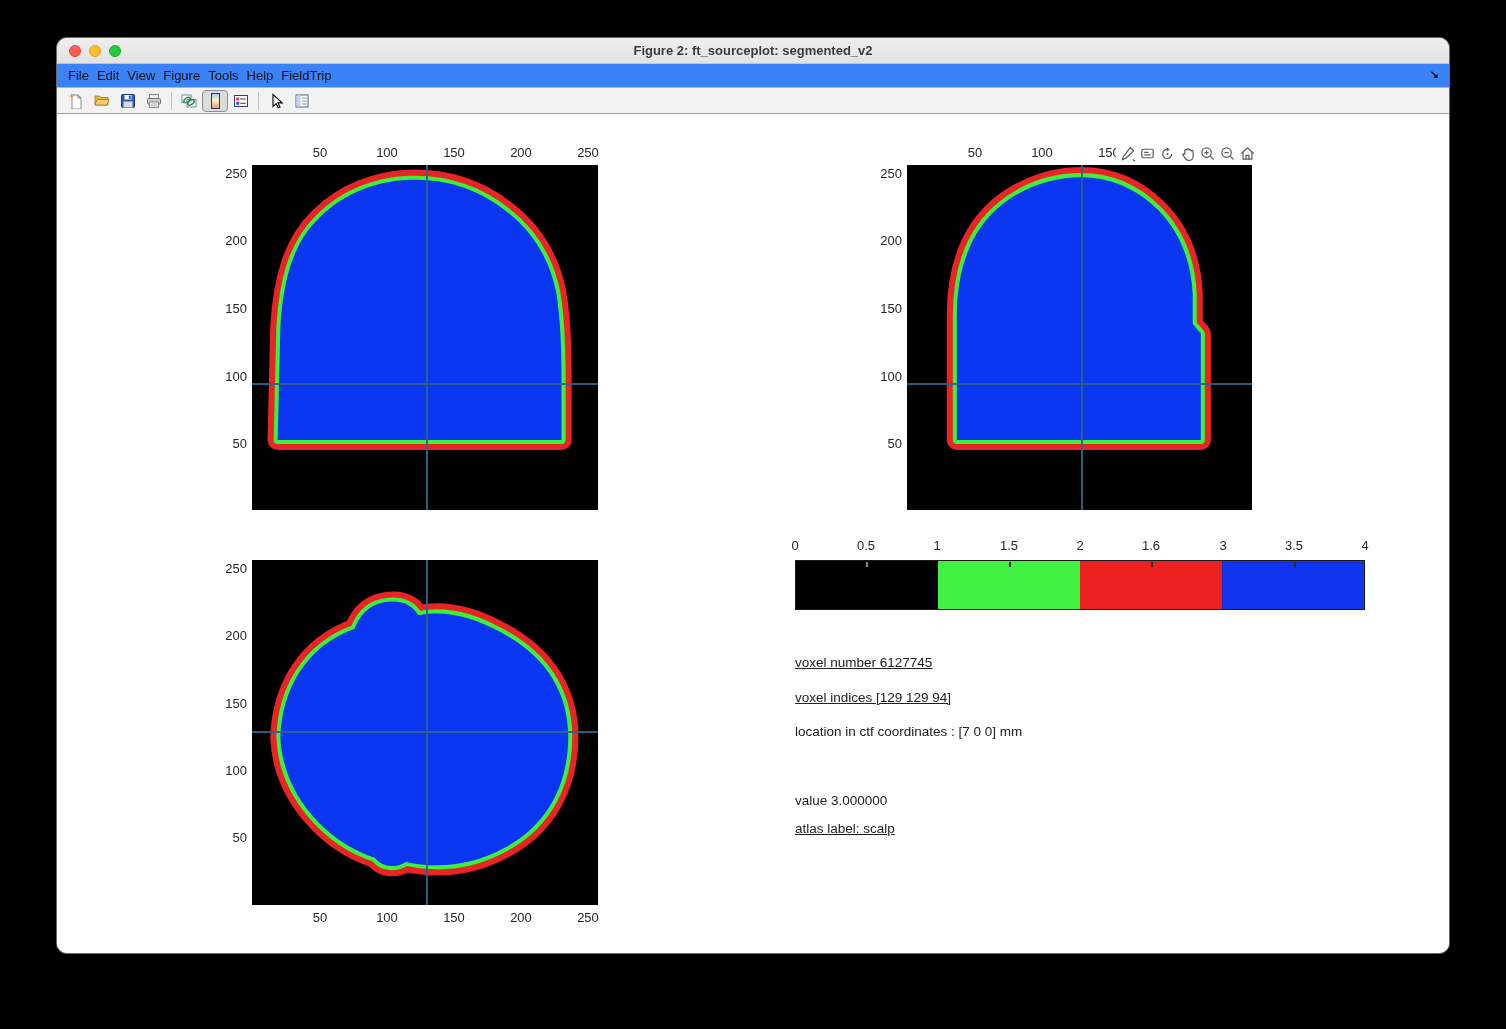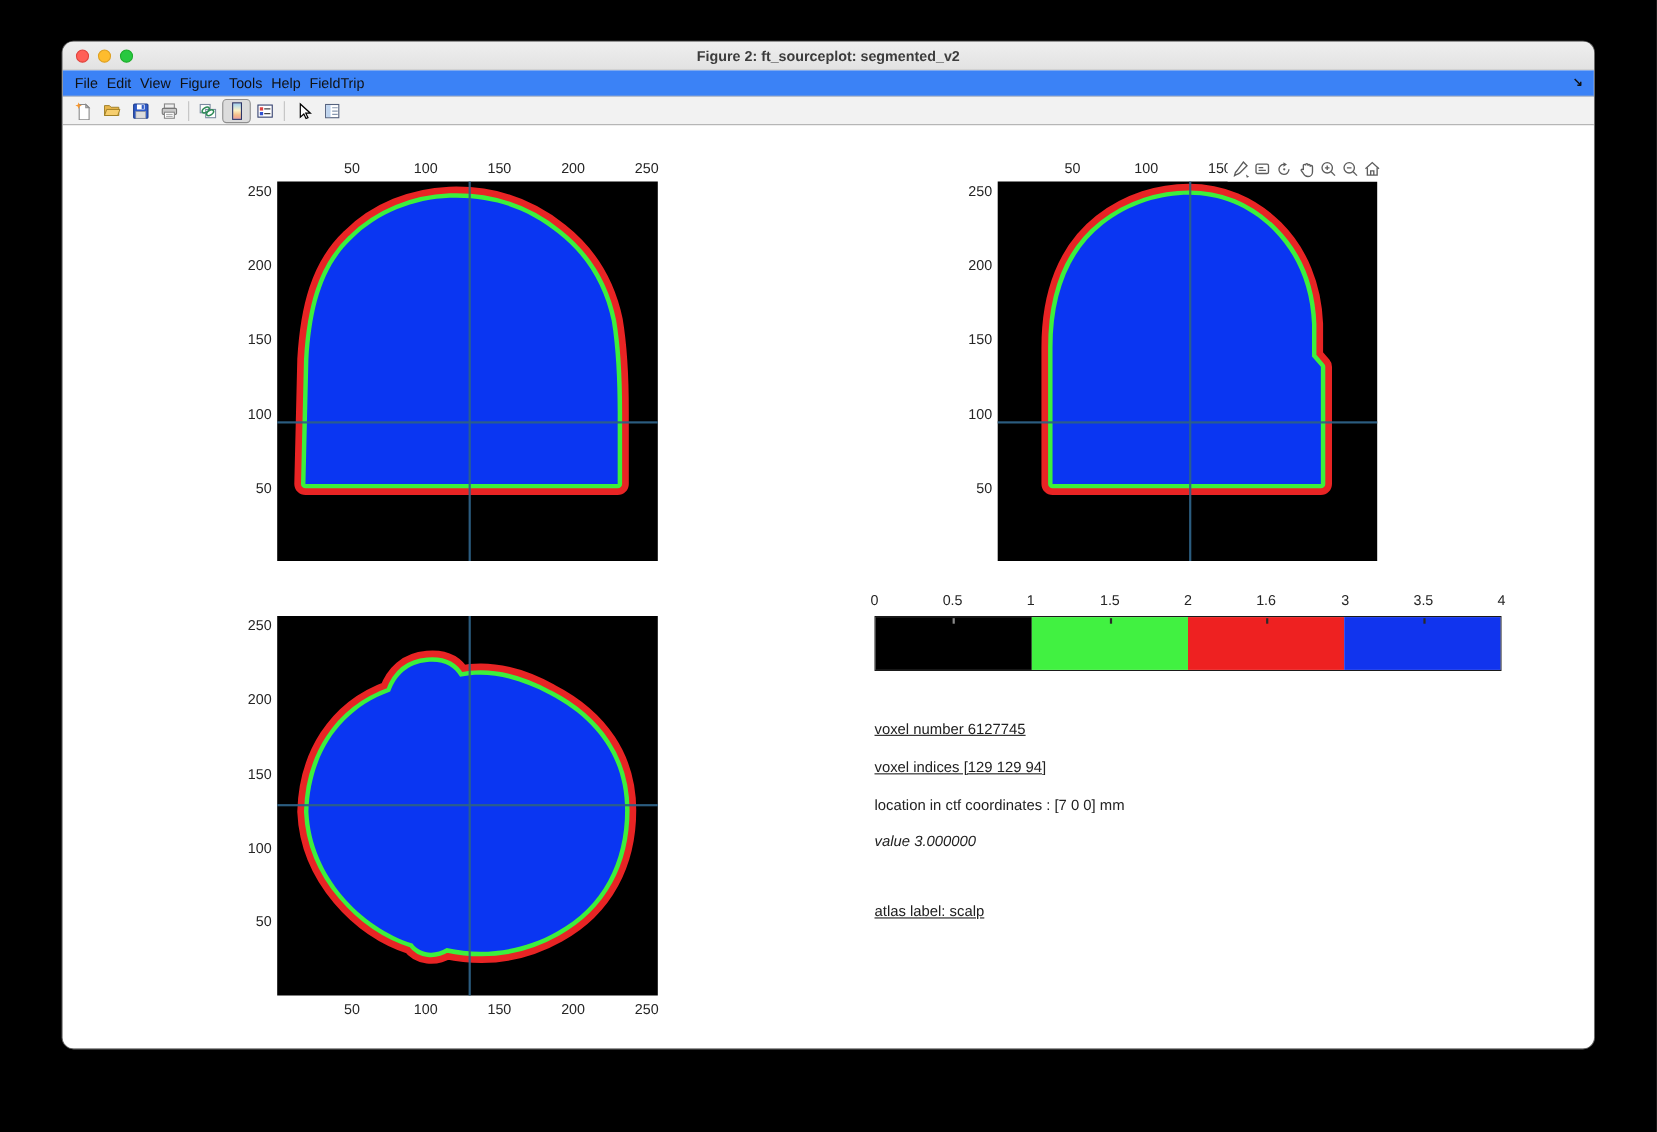--- a/index.html
+++ b/index.html
@@ -291,18 +291,18 @@
       <div class="cb-lab" style="left:934px;text-align:center;">1.5</div>
       <div class="cb-lab" style="left:1005px;">2</div>
       <div class="cb-lab" style="left:1076px;">1.6</div>
       <div class="cb-lab" style="left:1148px;">3</div>
       <div class="cb-lab" style="left:1219px;">3.5</div>
       <div class="cb-lab" style="left:1290px;">4</div>
 
       <div class="info-line" style="top:541px;text-decoration:underline;">voxel number 6127745</div>
       <div class="info-line" style="top:576px;text-decoration:underline;">voxel indices [129 129 94]</div>
       <div class="info-line" style="top:610px;">location in ctf coordinates : [7 0 0] mm</div>
-      <div class="info-line" style="top:643px;font-style:italic;">value 3.000000</div>
+      <div class="info-line" style="top:679px;">value 3.000000</div>
       <div class="info-line" style="top:707px;text-decoration:underline;">atlas label: scalp</div>
 
     </div>
   </div>
 </div>
 
 </body></html>

